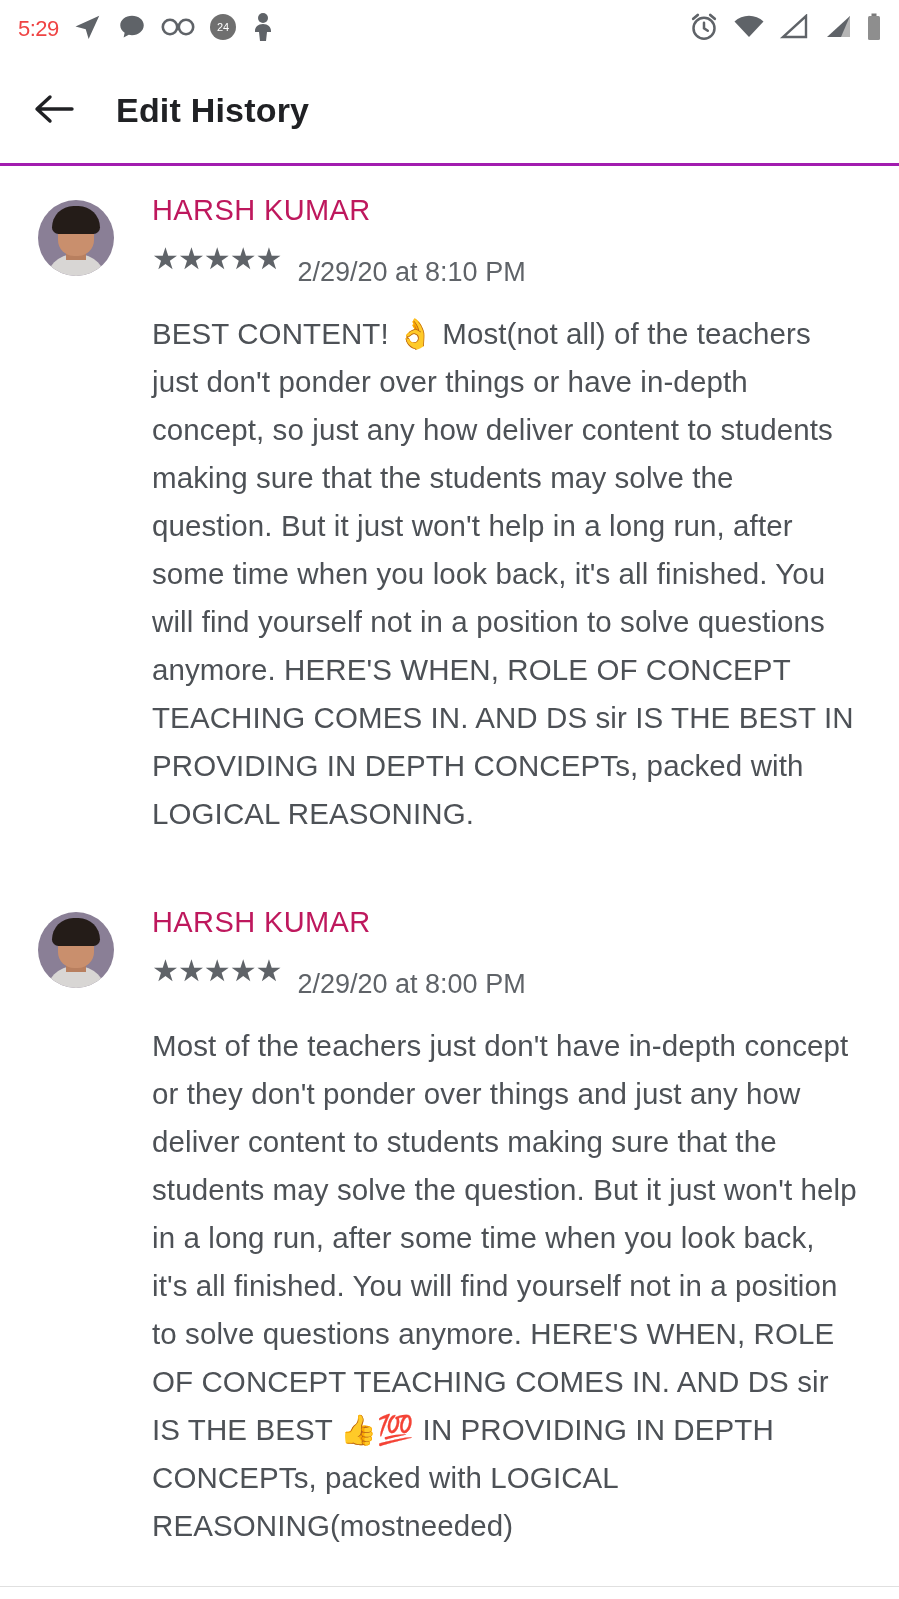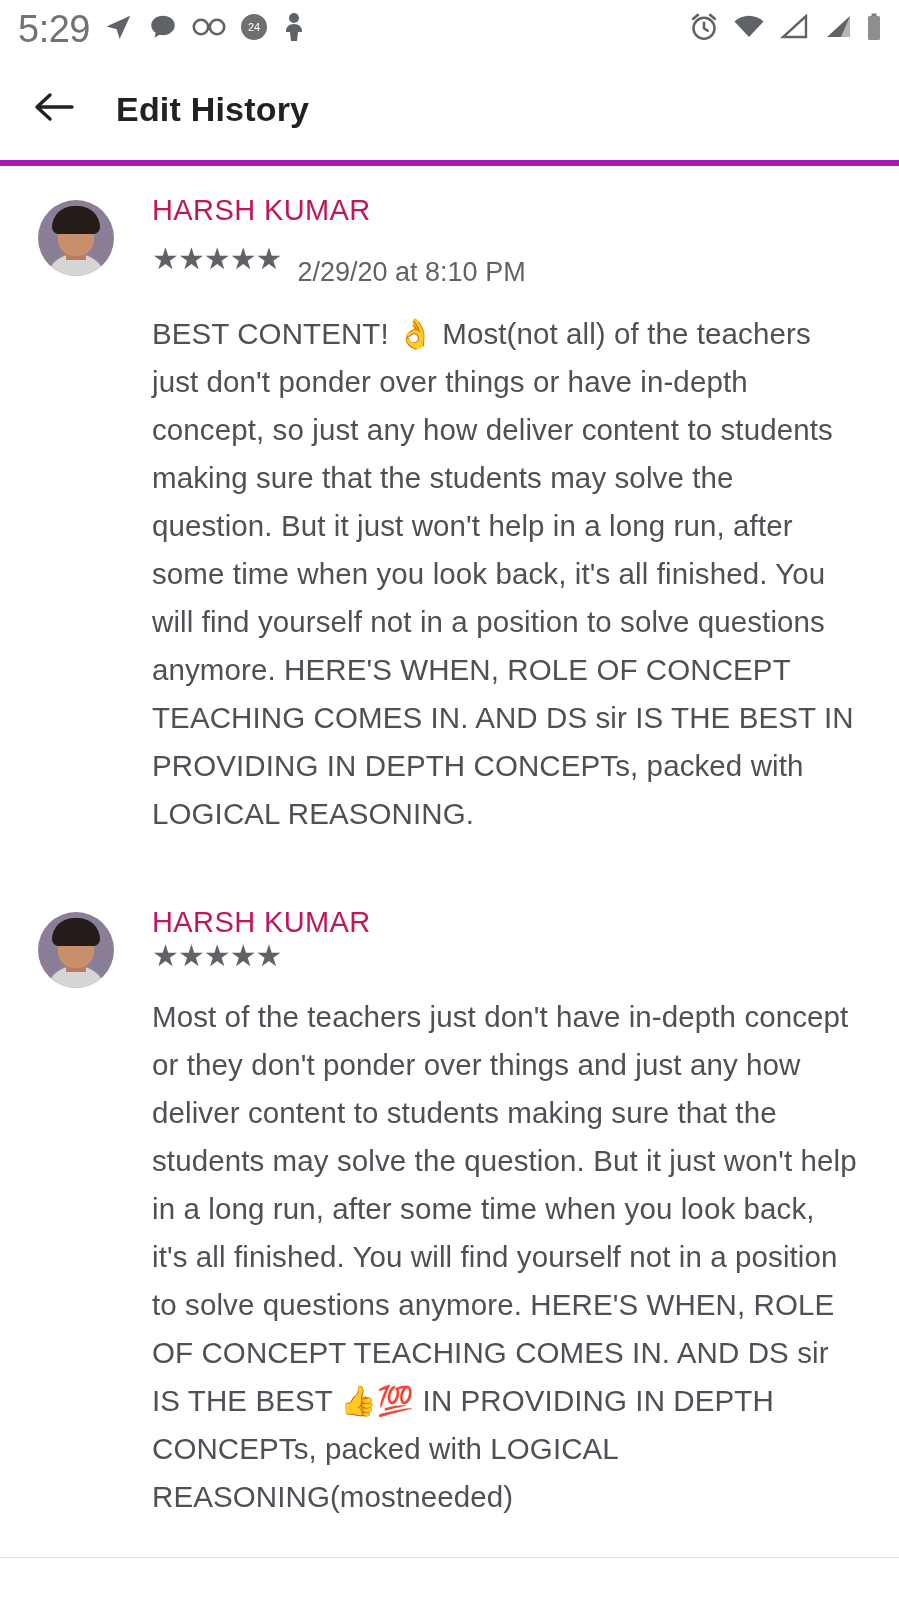--- a/index.html
+++ b/index.html
@@ -19,23 +19,23 @@
     padding: 0 18px;
     color: #4a4a4a;
   }
   .status-left {
     display: flex;
     align-items: center;
     gap: 14px;
     flex: 1;
   }
   .status-clock {
-    font-size: 38px;
+    font-size: 22px;
     letter-spacing: -0.5px;
-    color: #737373;
+    color: #ef4444;
   }
   .status-right {
     display: flex;
     align-items: center;
     gap: 14px;
   }
   .si { display: inline-block; }
 
   
   .icon-plane {
@@ -50,21 +50,21 @@
   .icon-sig1 { width: 30px; height: 26px; }
   .icon-sig2 { width: 30px; height: 26px; }
   .icon-batt { width: 14px; height: 28px; }
 
   
   .app-bar {
     height: 108px;
     display: flex;
     align-items: center;
     padding: 0 22px;
-    border-bottom: 6px solid #a21caf;
+    border-bottom: 3px solid #a21caf;
   }
   .back-btn {
     width: 64px;
     height: 64px;
     display: flex;
     align-items: center;
     justify-content: center;
     cursor: pointer;
   }
   .app-title {
@@ -280,19 +280,20 @@
         <div class="body"></div>
         <div class="neck"></div>
         <div class="face"></div>
         <div class="hair"></div>
       </div>
     </div>
     <div class="review-body">
       <div class="reviewer">HARSH KUMAR</div>
       <div class="meta-row">
         <span class="stars">★★★★★</span>
+        <span class="timestamp">2/29/20 at 8:00 PM</span>
       </div>
       <div class="review-text">Most of the teachers just don't have in-depth concept or they don't ponder over things and just any how deliver content to students making sure that the students may solve the question. But it just won't help in a long run, after some time when you look back, it's all finished. You will find yourself not in a position to solve questions anymore. HERE'S WHEN, ROLE OF CONCEPT TEACHING COMES IN. AND DS sir IS THE BEST 👍💯 IN PROVIDING IN DEPTH CONCEPTs, packed with LOGICAL REASONING(mostneeded)</div>
     </div>
   </div>
 
   <div class="bottom-divider"></div>
 </div>
 
 </body></html>

